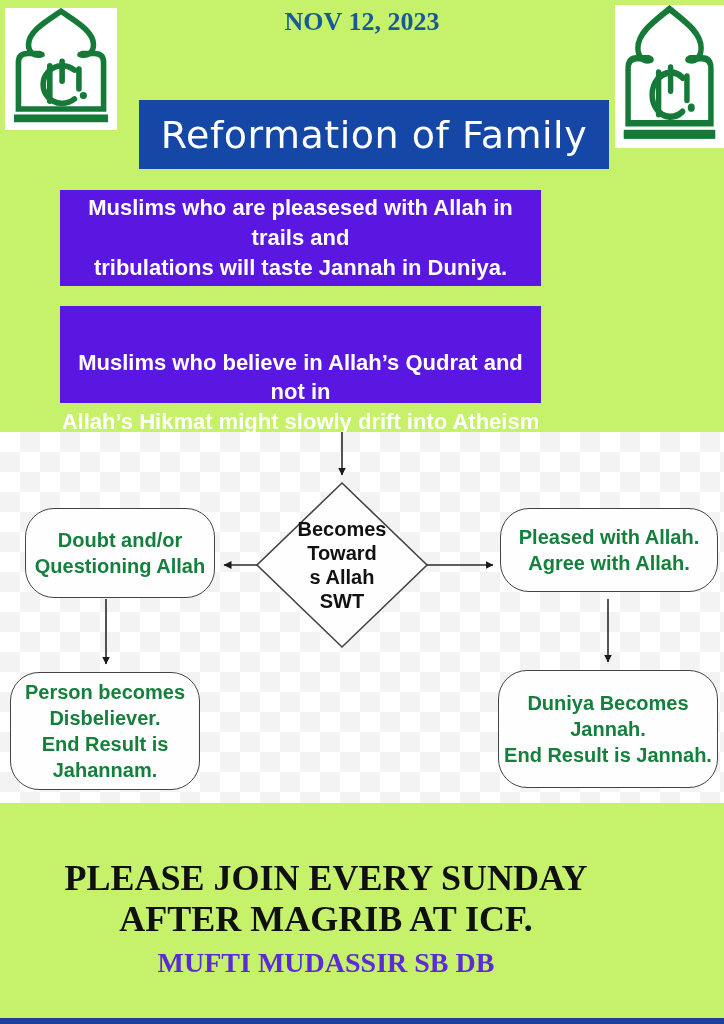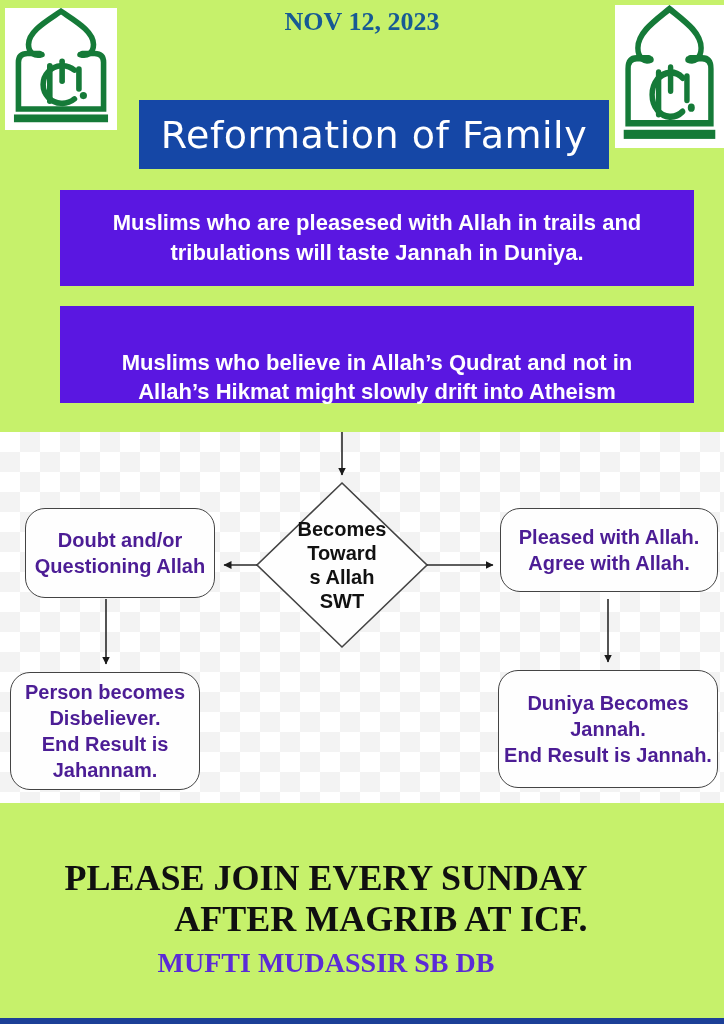--- a/index.html
+++ b/index.html
@@ -28,57 +28,57 @@
     background:var(--banner-blue,#1547a6);
     display:flex;align-items:center;justify-content:center;
   }
   .title-banner span{
     color:#fff;font-size:38px;font-weight:400;
     font-family:"DejaVu Sans",sans-serif;letter-spacing:.5px;
     white-space:nowrap;
   }
   
   .quote{
-    position:absolute;left:60px;width:634px;
+    position:absolute;left:60px;width:481px;
     background:var(--quote-purple,#5a17e1);
     color:#fff;font-weight:bold;font-size:22px;line-height:1.35;
     text-align:center;white-space:pre-line;
     box-sizing:border-box;
   }
   .quote-1{top:190px;height:96px;display:flex;align-items:center;justify-content:center;}
   .quote-2{top:306px;height:97px;padding-top:12px;}
   
   .flow{
     position:absolute;left:0;top:432px;width:724px;height:371px;
     background-color:#fff;
     background-image:conic-gradient(#f3f3f3 90deg,#ffffff 90deg 180deg,#f3f3f3 180deg 270deg,#ffffff 270deg);
     background-size:40px 40px;
   }
   .flow-svg{position:absolute;left:0;top:0;width:724px;height:371px;}
   .node{
-    position:absolute;background:#fefefe;border:1.6px solid #444;border-radius:20px;
+    position:absolute;background:#fefefe;border:1.6px solid #444;border-radius:29px;
     display:flex;align-items:center;justify-content:center;
-    font-weight:bold;font-size:20px;line-height:1.3;color:#4c1d95;
+    font-weight:bold;font-size:20px;line-height:1.3;color:#15803d;
     text-align:center;white-space:pre-line;box-sizing:border-box;
   }
   .node-doubt{left:25px;top:76px;width:190px;height:90px;}
   .node-pleased{left:500px;top:76px;width:218px;height:84px;}
   .node-disbeliever{left:10px;top:240px;width:190px;height:118px;}
   .node-jannah{left:498px;top:238px;width:220px;height:118px;}
   .diamond-label{
     position:absolute;left:282px;top:73px;width:120px;height:120px;
     display:flex;align-items:center;justify-content:center;
     font-weight:bold;font-size:20px;line-height:1.2;color:#111;
     text-align:center;white-space:pre-line;
   }
   
   .footer{
     position:absolute;left:0;top:858px;width:652px;
     display:flex;flex-direction:column;align-items:center;
-    font-family:"Liberation Serif",serif;font-weight:bold;text-align:right;
+    font-family:"Liberation Serif",serif;font-weight:bold;text-align:center;
   }
   .footer-join{font-size:36px;line-height:1.15;color:#101010;white-space:pre-line;}
   .footer-speaker{font-size:28px;margin-top:6px;color:var(--speaker-purple,#5b2bd6);}
   .footer-site{font-size:34px;margin-top:4px;color:#101010;}
   .bottom-strip{
     position:absolute;left:0;bottom:0;width:724px;height:6px;
     background:var(--strip-blue,#1c3f97);
   }
 </style>
 </head>

